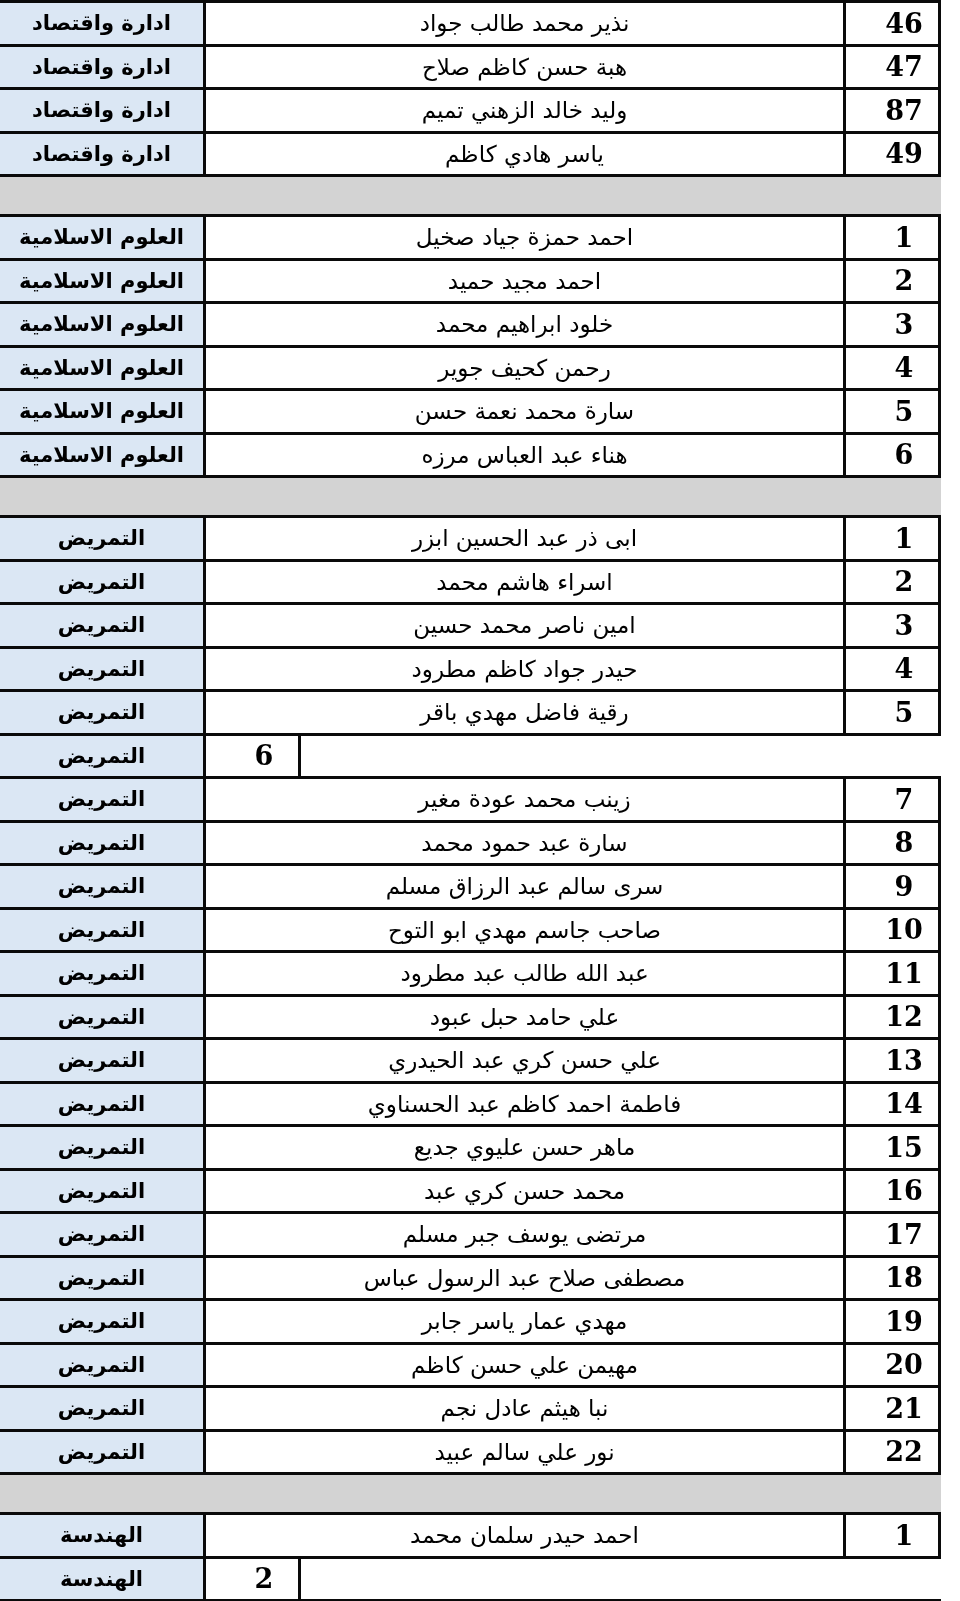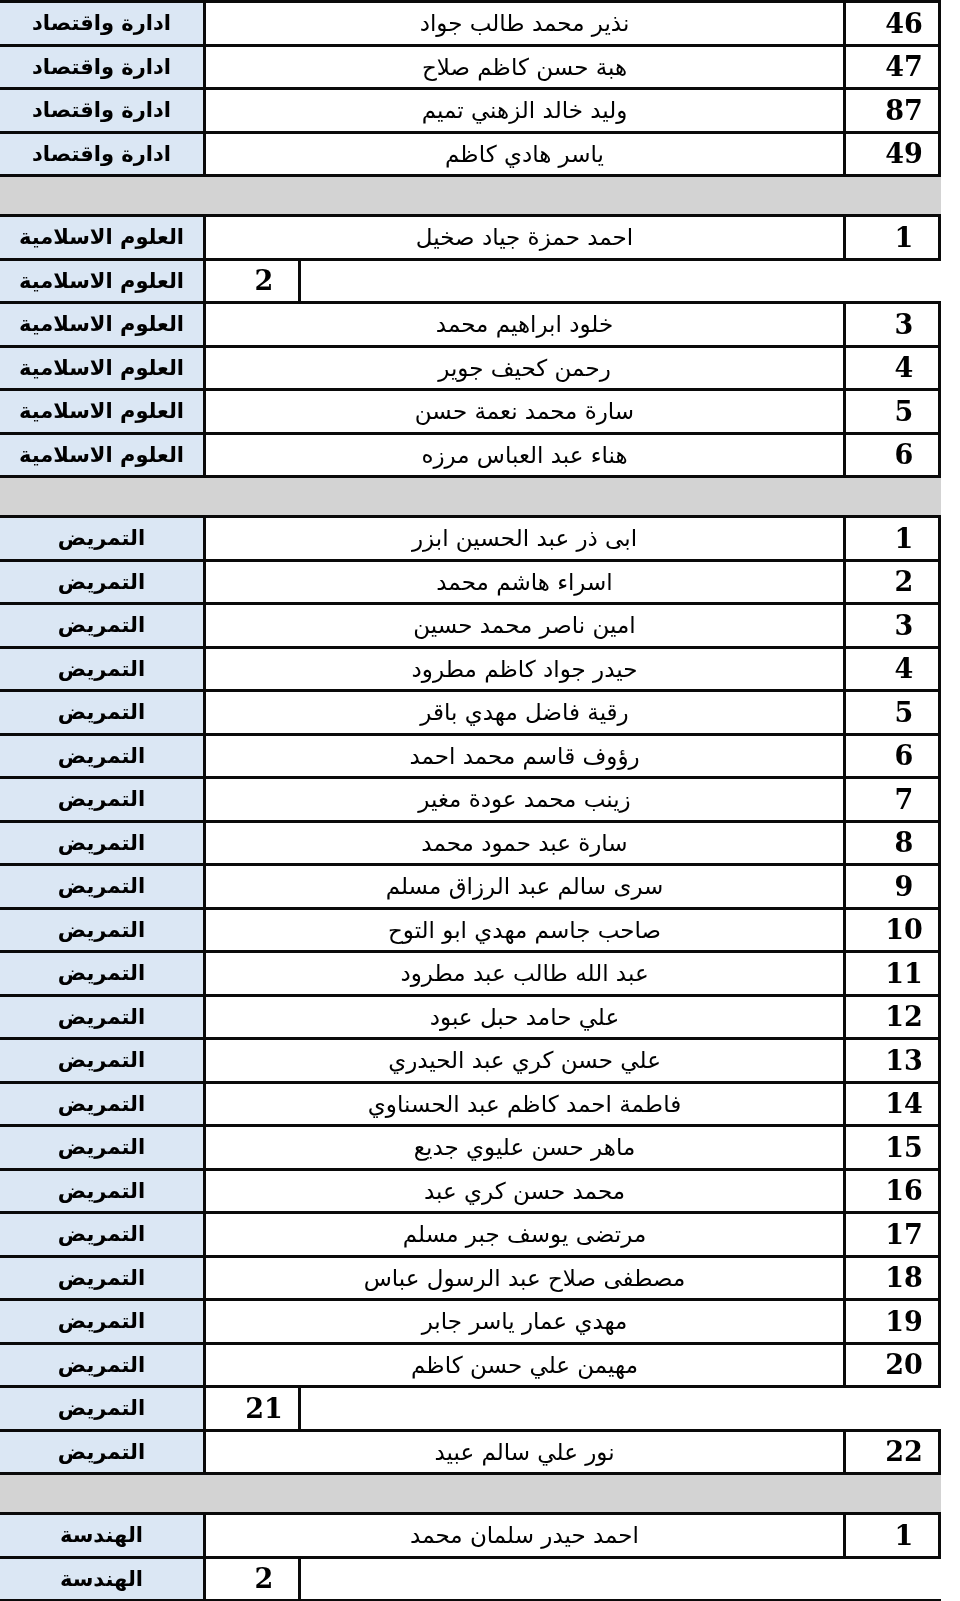--- a/index.html
+++ b/index.html
@@ -78,20 +78,21 @@
       <div class="cell num">49</div>
     </div>
     <div class="separator"></div>
     <div class="row">
       <div class="cell dept" dir="rtl">العلوم الاسلامية</div>
       <div class="cell name" dir="rtl">احمد حمزة جياد صخيل</div>
       <div class="cell num">1</div>
     </div>
     <div class="row">
       <div class="cell dept" dir="rtl">العلوم الاسلامية</div>
+      <div class="cell name" dir="rtl">احمد مجيد حميد</div>
       <div class="cell num">2</div>
     </div>
     <div class="row">
       <div class="cell dept" dir="rtl">العلوم الاسلامية</div>
       <div class="cell name" dir="rtl">خلود ابراهيم محمد</div>
       <div class="cell num">3</div>
     </div>
     <div class="row">
       <div class="cell dept" dir="rtl">العلوم الاسلامية</div>
       <div class="cell name" dir="rtl">رحمن كحيف جوير</div>
@@ -128,21 +129,20 @@
       <div class="cell name" dir="rtl">حيدر جواد كاظم مطرود</div>
       <div class="cell num">4</div>
     </div>
     <div class="row">
       <div class="cell dept" dir="rtl">التمريض</div>
       <div class="cell name" dir="rtl">رقية فاضل مهدي باقر</div>
       <div class="cell num">5</div>
     </div>
     <div class="row">
       <div class="cell dept" dir="rtl">التمريض</div>
-      <div class="cell name" dir="rtl">رؤوف قاسم محمد احمد</div>
       <div class="cell num">6</div>
     </div>
     <div class="row">
       <div class="cell dept" dir="rtl">التمريض</div>
       <div class="cell name" dir="rtl">زينب محمد عودة مغير</div>
       <div class="cell num">7</div>
     </div>
     <div class="row">
       <div class="cell dept" dir="rtl">التمريض</div>
       <div class="cell name" dir="rtl">سارة عبد حمود محمد</div>
@@ -203,20 +203,21 @@
       <div class="cell name" dir="rtl">مهدي عمار ياسر جابر</div>
       <div class="cell num">19</div>
     </div>
     <div class="row">
       <div class="cell dept" dir="rtl">التمريض</div>
       <div class="cell name" dir="rtl">مهيمن علي حسن كاظم</div>
       <div class="cell num">20</div>
     </div>
     <div class="row">
       <div class="cell dept" dir="rtl">التمريض</div>
+      <div class="cell name" dir="rtl">نبا هيثم عادل نجم</div>
       <div class="cell num">21</div>
     </div>
     <div class="row">
       <div class="cell dept" dir="rtl">التمريض</div>
       <div class="cell name" dir="rtl">نور علي سالم عبيد</div>
       <div class="cell num">22</div>
     </div>
     <div class="separator"></div>
     <div class="row">
       <div class="cell dept" dir="rtl">الهندسة</div>

